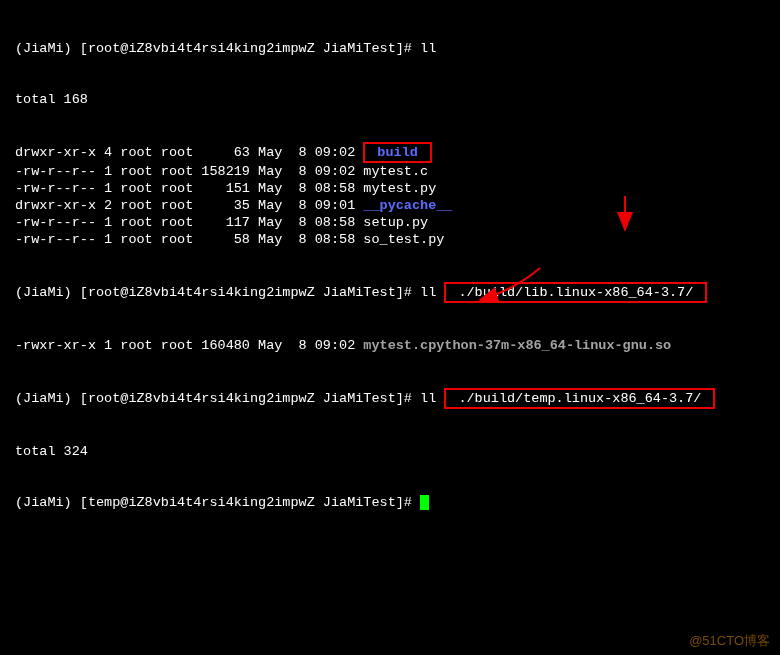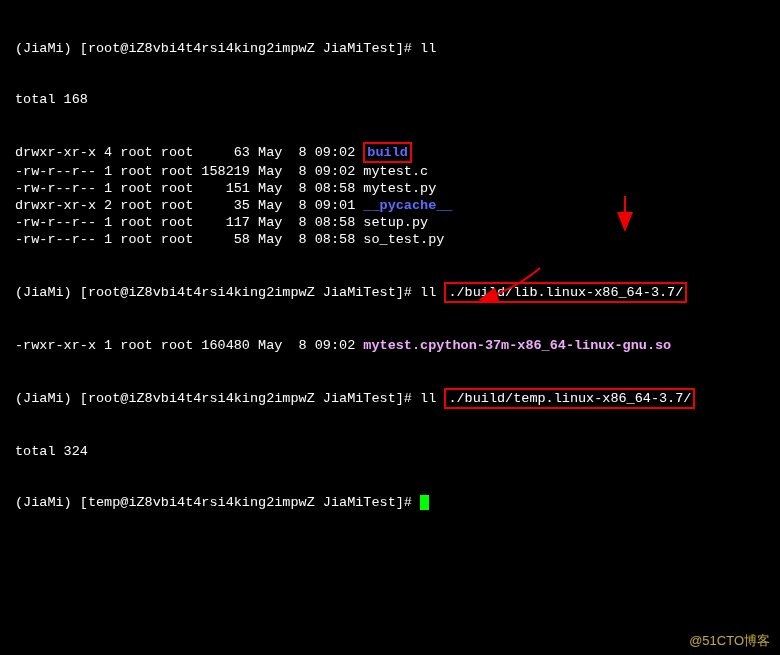--- a/index.html
+++ b/index.html
@@ -18,31 +18,31 @@
     .terminal {
       padding: 6px 8px;
       white-space: pre;
     }
     .line {
       display: block;
       min-height: 17px;
       margin-left: 7px;
     }
     .dir { color: #5c6cff; font-weight: bold; }
-    .exe { color: #f0abfc; font-weight: bold; }
+    .exe { color: #a3a3a3; font-weight: bold; }
     .box-red {
       border: 2px solid #e00;
-      padding: 0 2px;
+      padding: 0 12px;
       display: inline-block;
     }
     .watermark {
       position: absolute;
       bottom: 6px;
       right: 10px;
-      color: #fde047;
+      color: #a16207;
       font-size: 13px;
       font-family: sans-serif;
       opacity: 0.75;
     }
     .cursor {
       display: inline-block;
       width: 9px;
       height: 15px;
       background: #00ff00;
       vertical-align: text-bottom;

